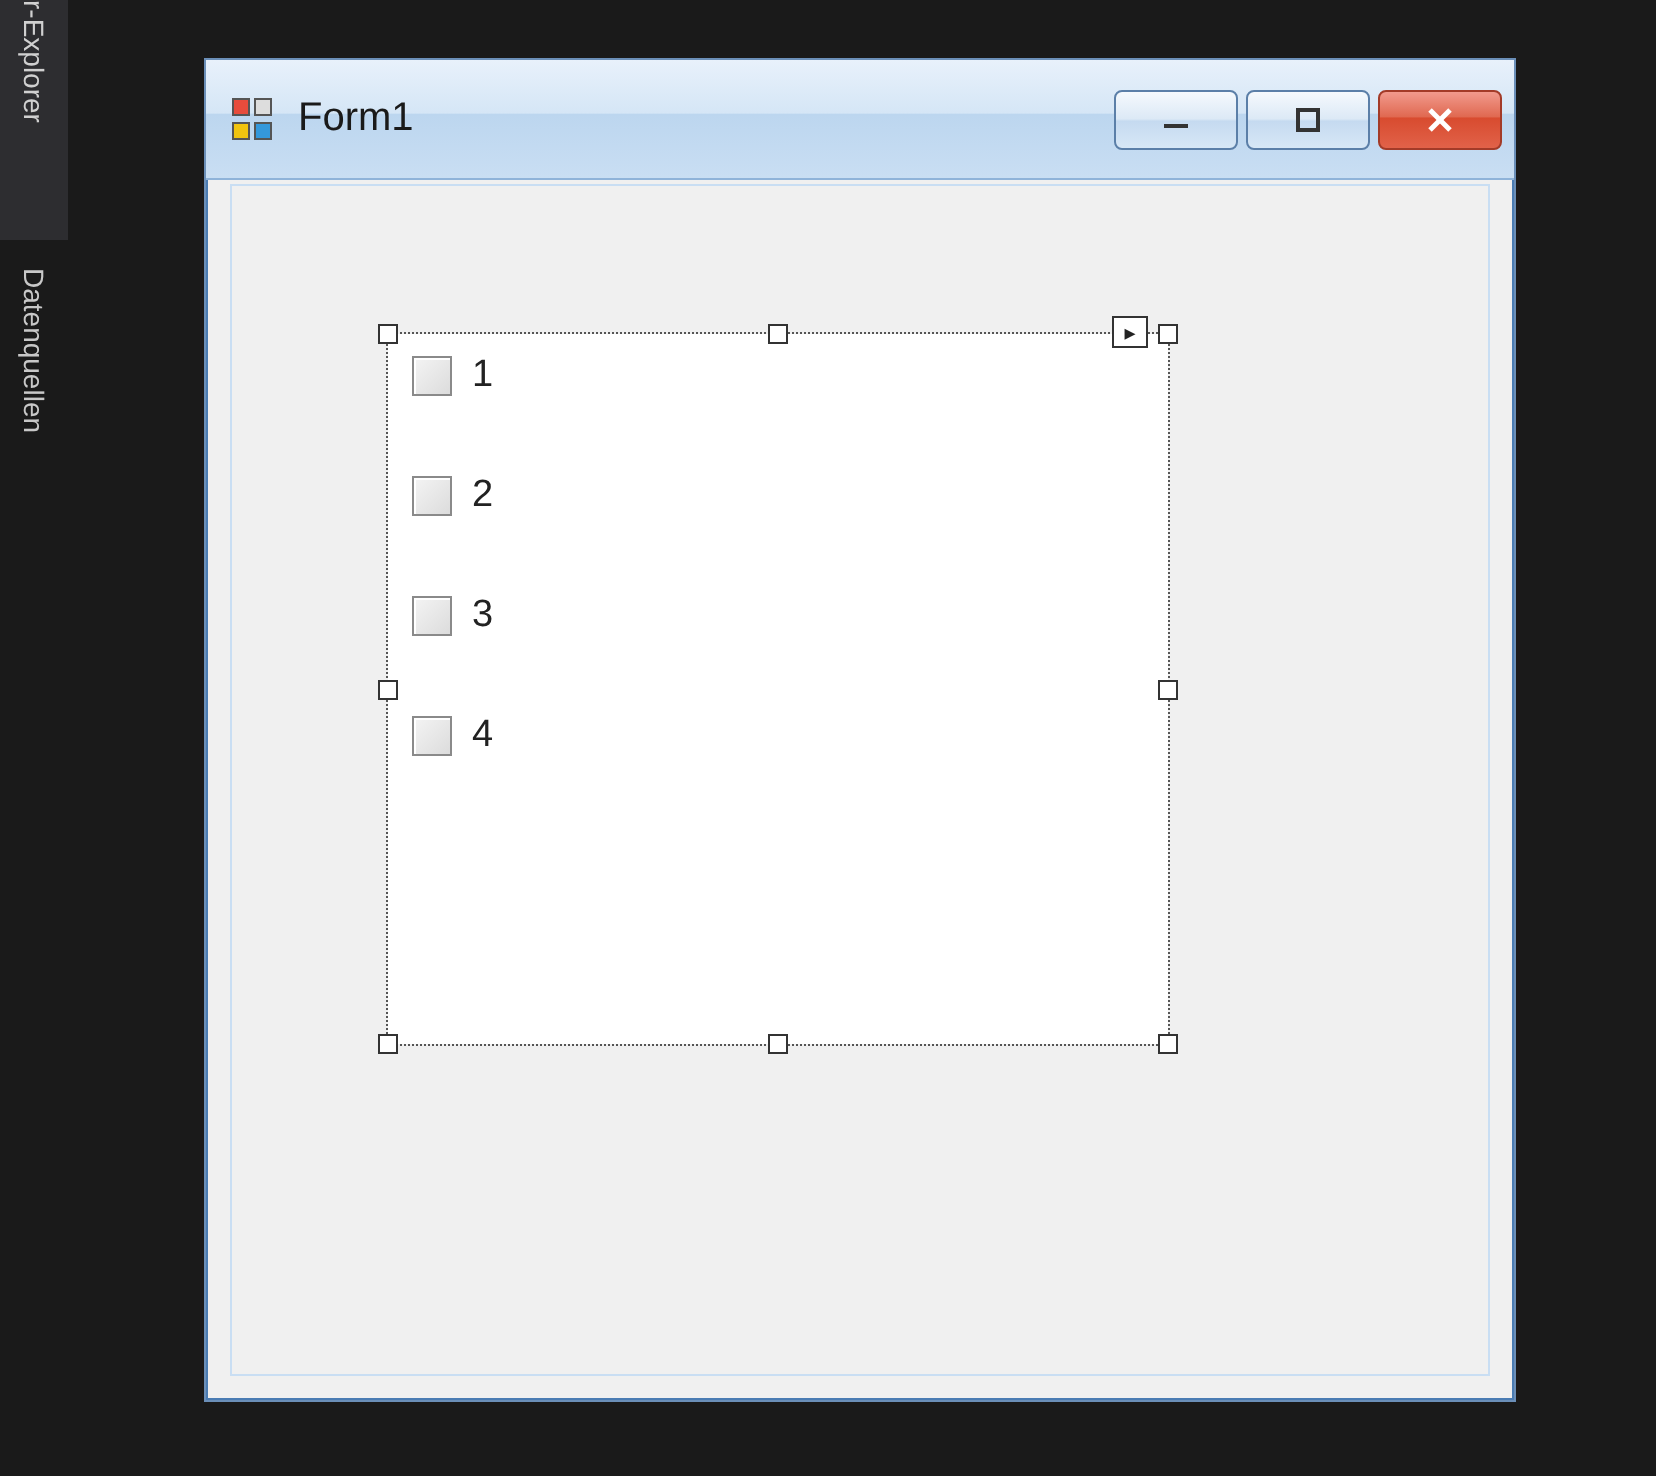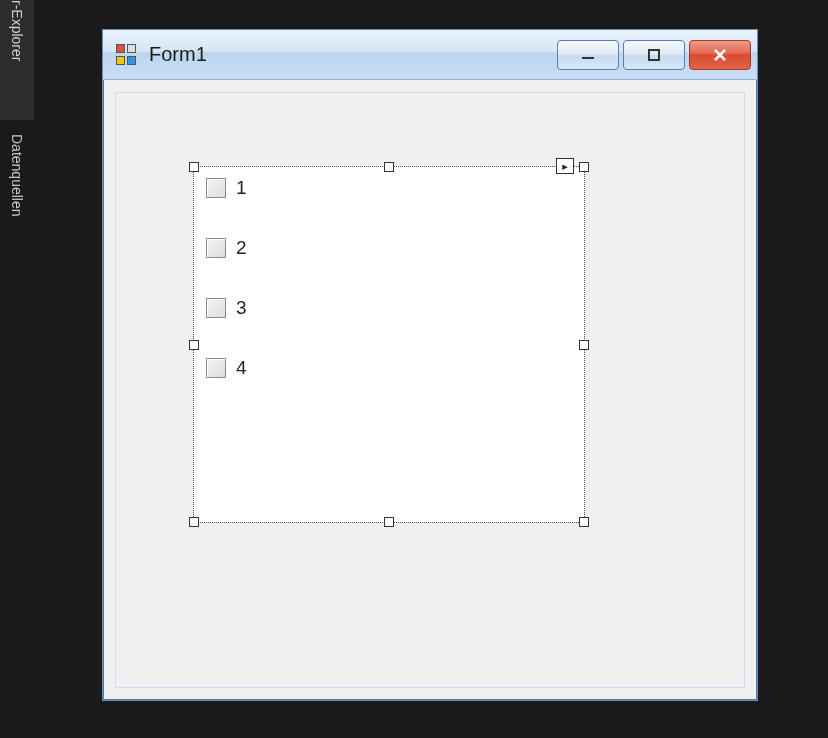--- a/index.html
+++ b/index.html
@@ -43,21 +43,21 @@
       top: 29px;
       width: 656px;
       height: 672px;
       background: #f0f0f0;
       border: 1px solid #6b8fb8;
       box-shadow: 0 0 0 1px #4a7cb3 inset;
     }
 
     
     .titlebar {
-      height: 50px;
+      height: 60px;
       background: linear-gradient(to bottom, #e8f1fb 0%, #d5e6f6 45%, #bcd6ef 46%, #c9def3 100%);
       border-bottom: 1px solid #8fb3d9;
       display: flex;
       align-items: center;
       padding: 0 6px 0 12px;
     }
     .form-icon {
       width: 24px;
       height: 24px;
       margin-right: 10px;

